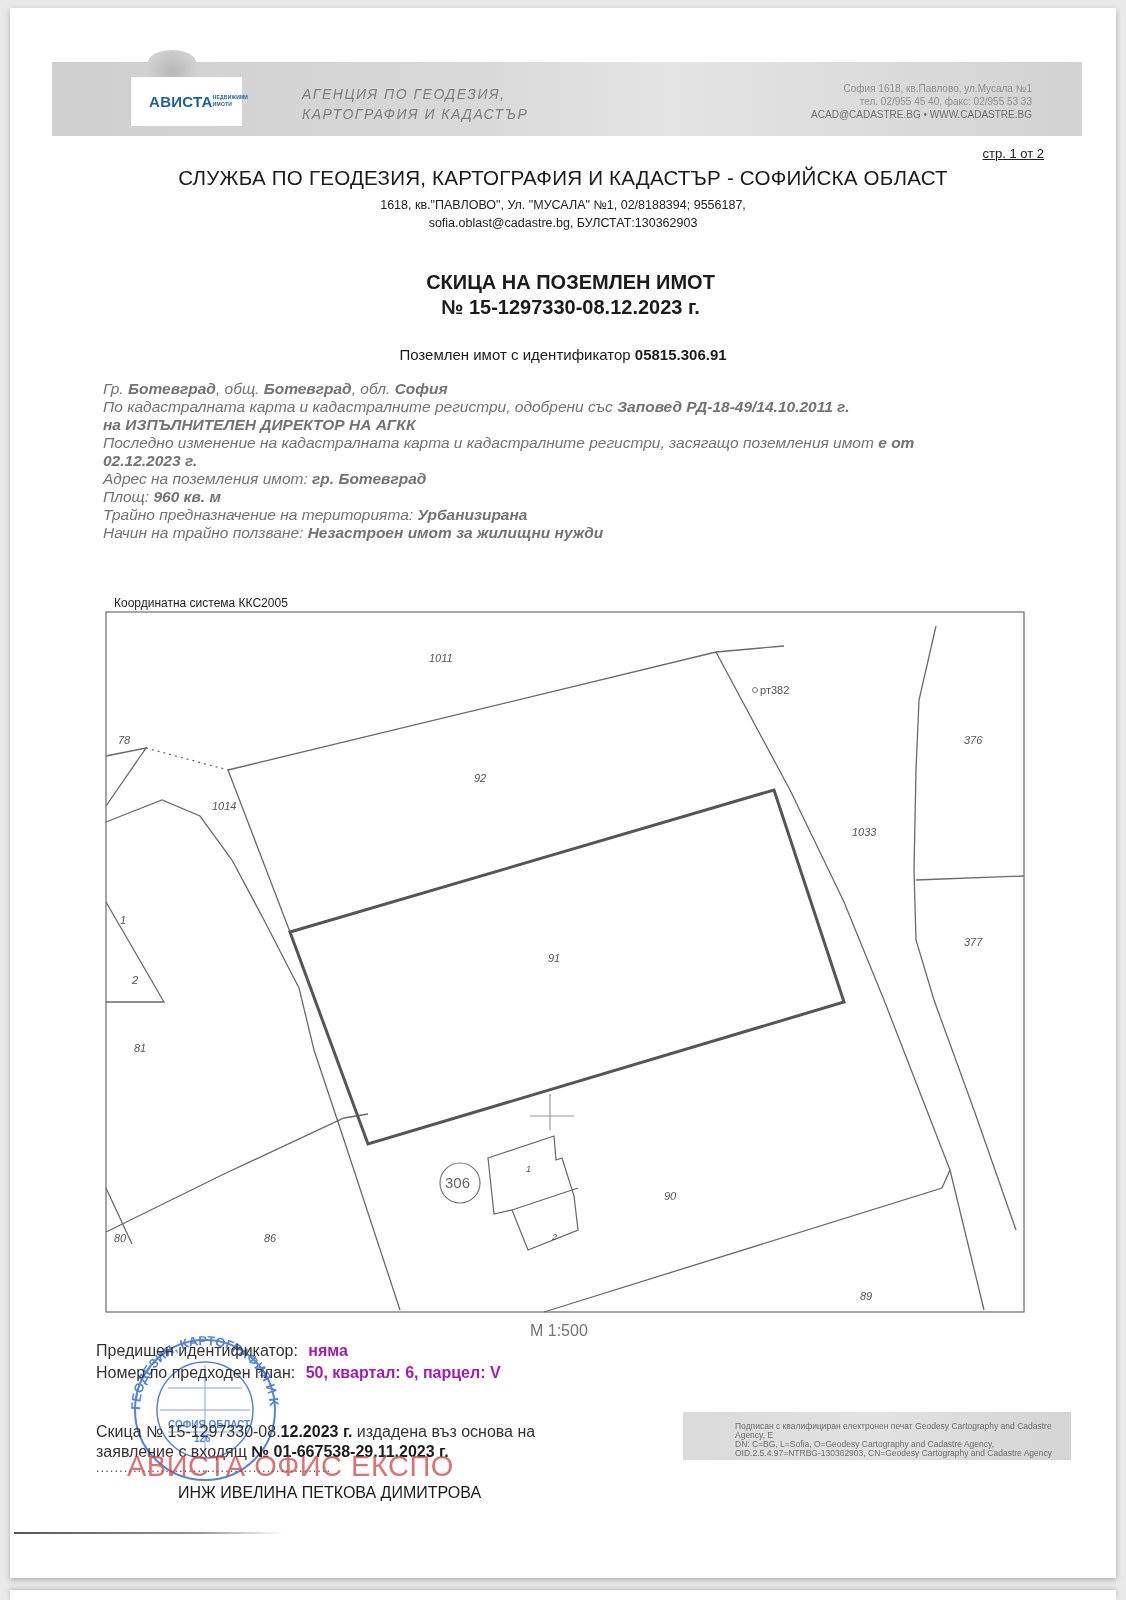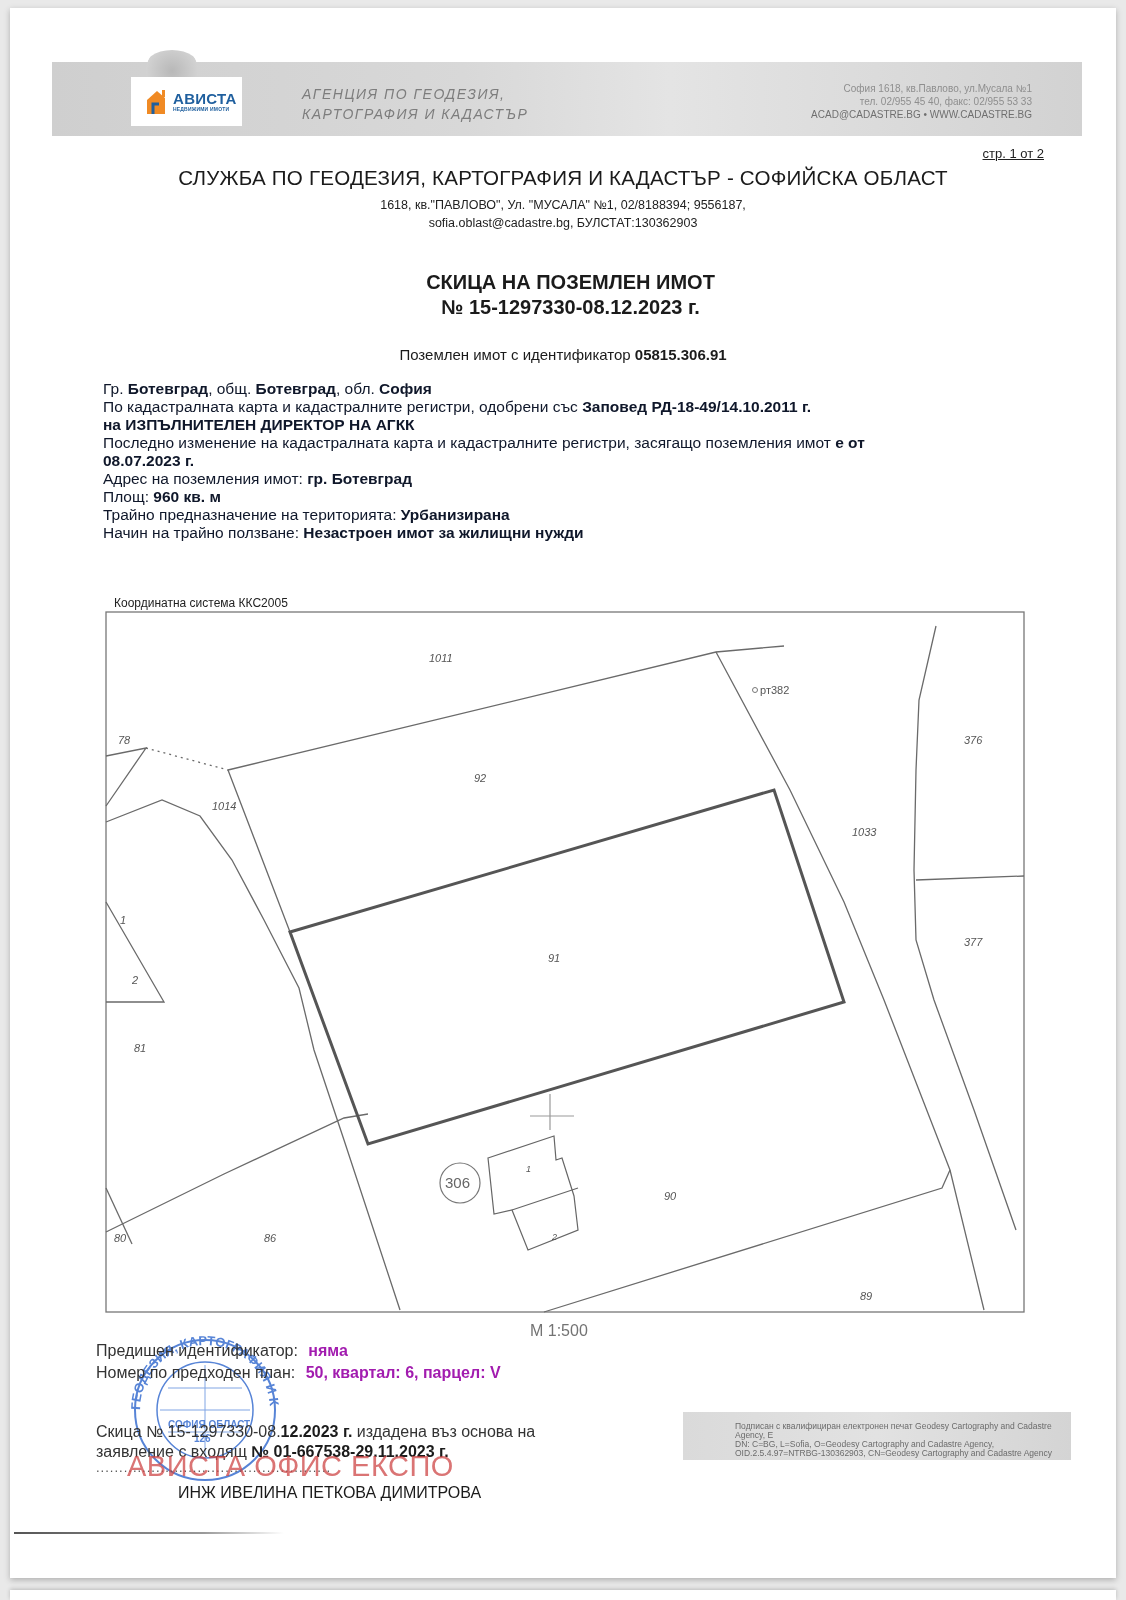--- a/index.html
+++ b/index.html
@@ -18,34 +18,34 @@
     background: linear-gradient(90deg,#cfcfcf 0%,#d8d8d8 40%,#e4e4e4 60%,#d2d2d2 100%);
   }
   .lh-emblem { position: absolute; left: 90px; top: -12px; width: 60px; height: 42px; border-radius: 50%; background: radial-gradient(circle,#b8b8b8 0%,#d2d2d2 70%,transparent 72%); }
   .lh-title { position: absolute; left: 250px; top: 22px; font-size: 14px; letter-spacing: 1.5px; color: #7d7d7d; font-style: italic; line-height: 20px; }
   .lh-contact { position: absolute; right: 50px; top: 20px; text-align: right; font-size: 10px; line-height: 13px; color: #8e8e8e; }
   .lh-contact .strong { color: #6f6f6f; }
 
   
   .avista-logo { position: absolute; left: 131px; top: 77px; width: 111px; height: 49px; background: #fff; display:flex; align-items:center; padding-left: 14px; }
   .avista-logo svg { width: 24px; height: 28px; }
-  .avista-text { margin-left: 4px; display:flex; flex-direction:column; }
+  .avista-text { margin-left: 4px; display:flex; }
   .avista-name { font-size: 15px; font-weight: bold; color: #1f5f9e; letter-spacing: 0.3px; line-height: 15px; }
   .avista-sub { font-size: 5px; color: #1f5f9e; font-weight: bold; line-height: 7px; letter-spacing: 0.2px; }
 
   .page-num { position: absolute; right: 82px; top: 146px; font-size: 13px; color: #222; text-decoration: underline; }
 
   .agency-title { position: absolute; left: 0; width: 1126px; top: 166px; text-align: center; font-size: 21px; letter-spacing: 0.2px; color: #1b1b1b; transform: scaleX(0.98); }
   .agency-addr { position: absolute; left: 0; width: 1126px; top: 196px; text-align: center; font-size: 12.5px; line-height: 18px; color: #222; }
 
   .doc-title { position: absolute; left: 0; width: 1126px; top: 270px; text-align: center; font-size: 20px; font-weight: bold; line-height: 25px; color: #1b1b1b; padding-left: 15px; }
   .ident { position: absolute; left: 0; width: 1126px; top: 346px; text-align: center; font-size: 15px; color: #1b1b1b; }
   .ident b { font-weight: bold; }
 
-  .info { position: absolute; left: 103px; top: 380px; width: 950px; font-size: 15.5px; line-height: 18px; color: #0f172a; }
+  .info { position: absolute; left: 103px; top: 380px; width: 950px; font-size: 15.5px; line-height: 18px; color: #737373; font-style: italic; }
   .info b { font-weight: bold; }
   .info .line { display: block; white-space: nowrap; }
 
   .coord-label { position: absolute; left: 114px; top: 596px; font-size: 12px; color: #222; text-align: center; }
 
   .map { position: absolute; left: 104px; top: 610px; width: 928px; height: 706px; }
   .map svg { width: 100%; height: 100%; }
 
   .scale { position: absolute; left: 530px; top: 1322px; font-size: 16px; font-weight: normal; color: #737373; }
 
@@ -119,21 +119,21 @@
   <span class="line">
     <span>Гр.</span> <b>Ботевград</b><span>, общ.</span> <b>Ботевград</b><span>, обл.</span> <b>София</b>
   </span>
   <span class="line">
     <span>По кадастралната карта и кадастралните регистри, одобрени със</span> <b>Заповед РД-18-49/14.10.2011 г.</b>
   </span>
   <span class="line"><b>на ИЗПЪЛНИТЕЛЕН ДИРЕКТОР НА АГКК</b></span>
   <span class="line">
     <span>Последно изменение на кадастралната карта и кадастралните регистри, засягащо поземления имот</span> <b>е от</b>
   </span>
-  <span class="line"><b>08.07.2023 г.</b></span>
+  <span class="line"><b>02.12.2023 г.</b></span>
   <span class="line">
     <span>Адрес на поземления имот:</span> <b>гр. Ботевград</b>
   </span>
   <span class="line">
     <span>Площ:</span> <b>960 кв. м</b>
   </span>
   <span class="line">
     <span>Трайно предназначение на територията:</span> <b>Урбанизирана</b>
   </span>
   <span class="line">

